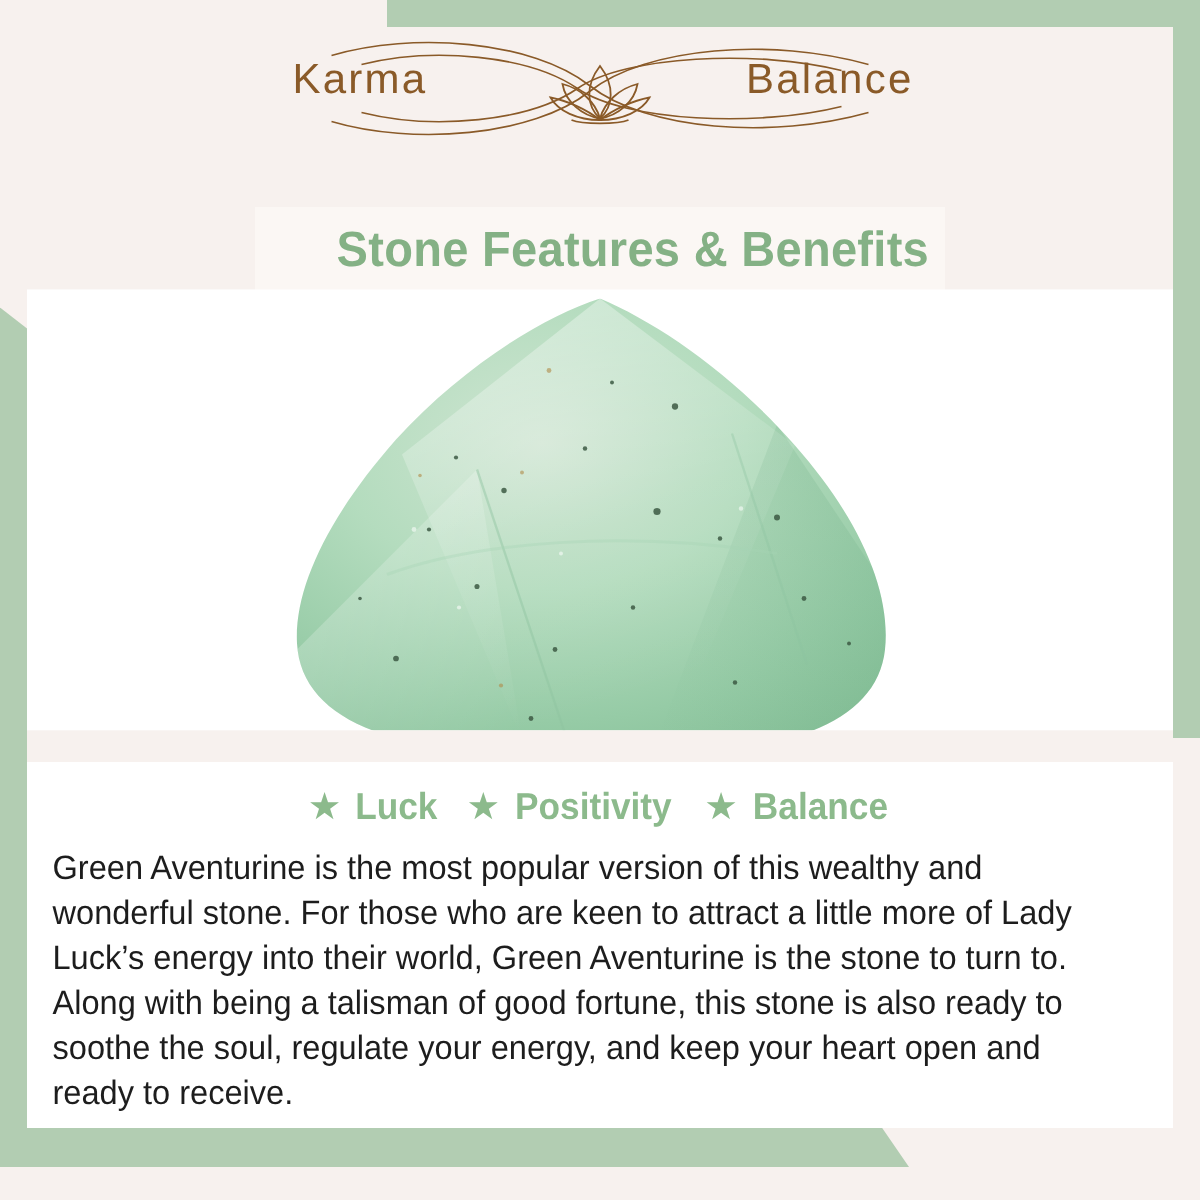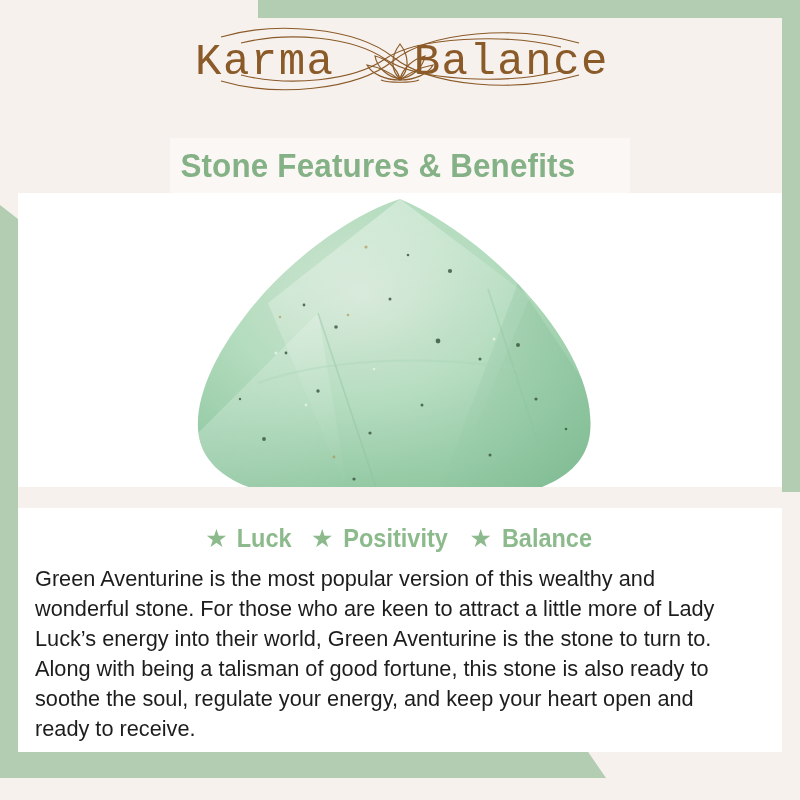--- a/index.html
+++ b/index.html
@@ -78,41 +78,41 @@
     justify-content: center;
   }
   .logo-svg {
     position: absolute;
     left: 0;
     top: 0;
     width: 430px;
     height: 84px;
   }
   .logo-word {
-    font-family: Liberation Mono, monospace;
-    font-size: 44px;
+    font-family: Liberation Sans, sans-serif;
+    font-size: 28px;
     color: #8a5a28;
     letter-spacing: 1.5px;
     position: absolute;
     top: 20px;
   }
   .logo-word.left  { left: 10px; }
   .logo-word.right { right: 6px; }
 
   
   .title-banner {
     position: absolute;
     left: 170px;
     top: 138px;
     width: 460px;
     height: 56px;
     background: #fbf7f4;
     display: flex;
     align-items: center;
-    justify-content: flex-start;
+    justify-content: flex-end;
   }
   .title-text {
     font-family: "Liberation Sans Narrow", "Liberation Sans", sans-serif;
     font-weight: bold;
     font-size: 33px;
     color: #84b185;
     letter-spacing: 0.2px;
     transform: scaleX(0.95);
     white-space: nowrap;
   }

